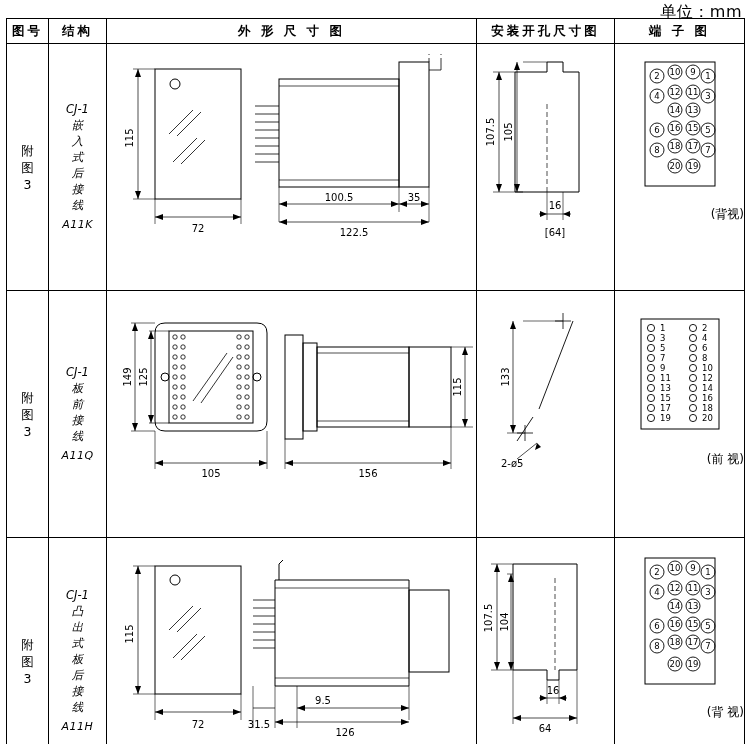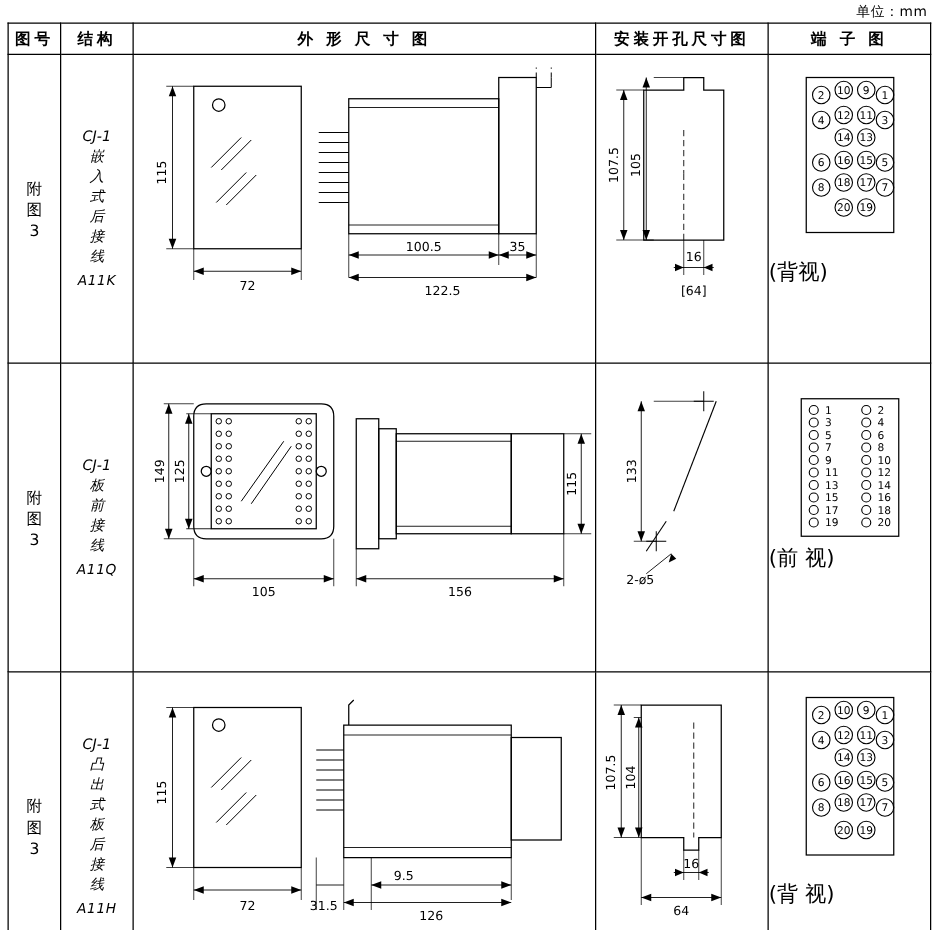--- a/index.html
+++ b/index.html
@@ -15,21 +15,21 @@
     position: relative;
     width: 750px;
     height: 744px;
     background: #fff;
     overflow: hidden;
   }
   .unit-note {
     position: absolute;
     right: 8px;
     top: 2px;
-    font-size: 11px;
+    font-size: 16px;
     letter-spacing: 0.5px;
   }
   table.main {
     position: absolute;
     left: 6px;
     top: 18px;
     width: 738px;
     border-collapse: collapse;
     table-layout: fixed;
   }
@@ -66,22 +66,22 @@
     margin-top: 4px;
   }
   td.cell {
     position: relative;
     height: 246px;
   }
   .svgwrap { display:block; }
   .view-label {
     position: absolute;
     width: 100%;
-    text-align: left;
-    font-size: 17px;
+    text-align: right;
+    font-size: 12px;
   }
 </style>
 </head>
 <body>
 
 <div id="page">
 
   <div class="unit-note">单位：mm</div>
 
   <table class="main">
@@ -455,21 +455,21 @@
               <text x="45" y="100">13</text>
                 <text x="87" y="100">14</text>
               <text x="45" y="110">15</text>
                 <text x="87" y="110">16</text>
               <text x="45" y="120">17</text>
                 <text x="87" y="120">18</text>
               <text x="45" y="130">19</text>
                 <text x="87" y="130">20</text>
             </g>
           </svg>
-          <div class="view-label" style="top:144px">(前 视)</div>
+          <div class="view-label" style="top:160px">(前 视)</div>
         </td>
       </tr>
 
       <tr>
         <td class="rowno">
           <div>附</div>
           <div>图</div>
           <div>3</div>
         </td>
         <td class="struct">

